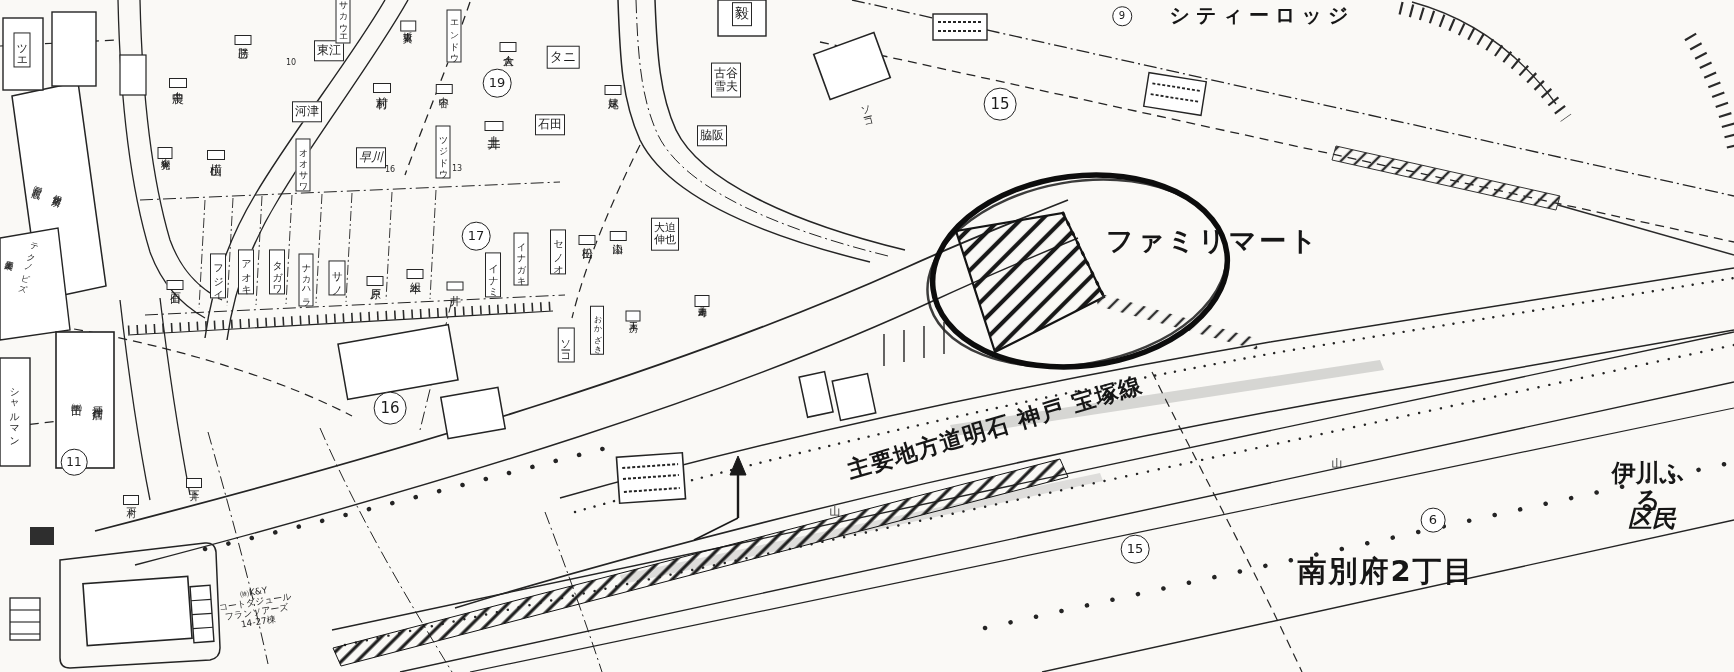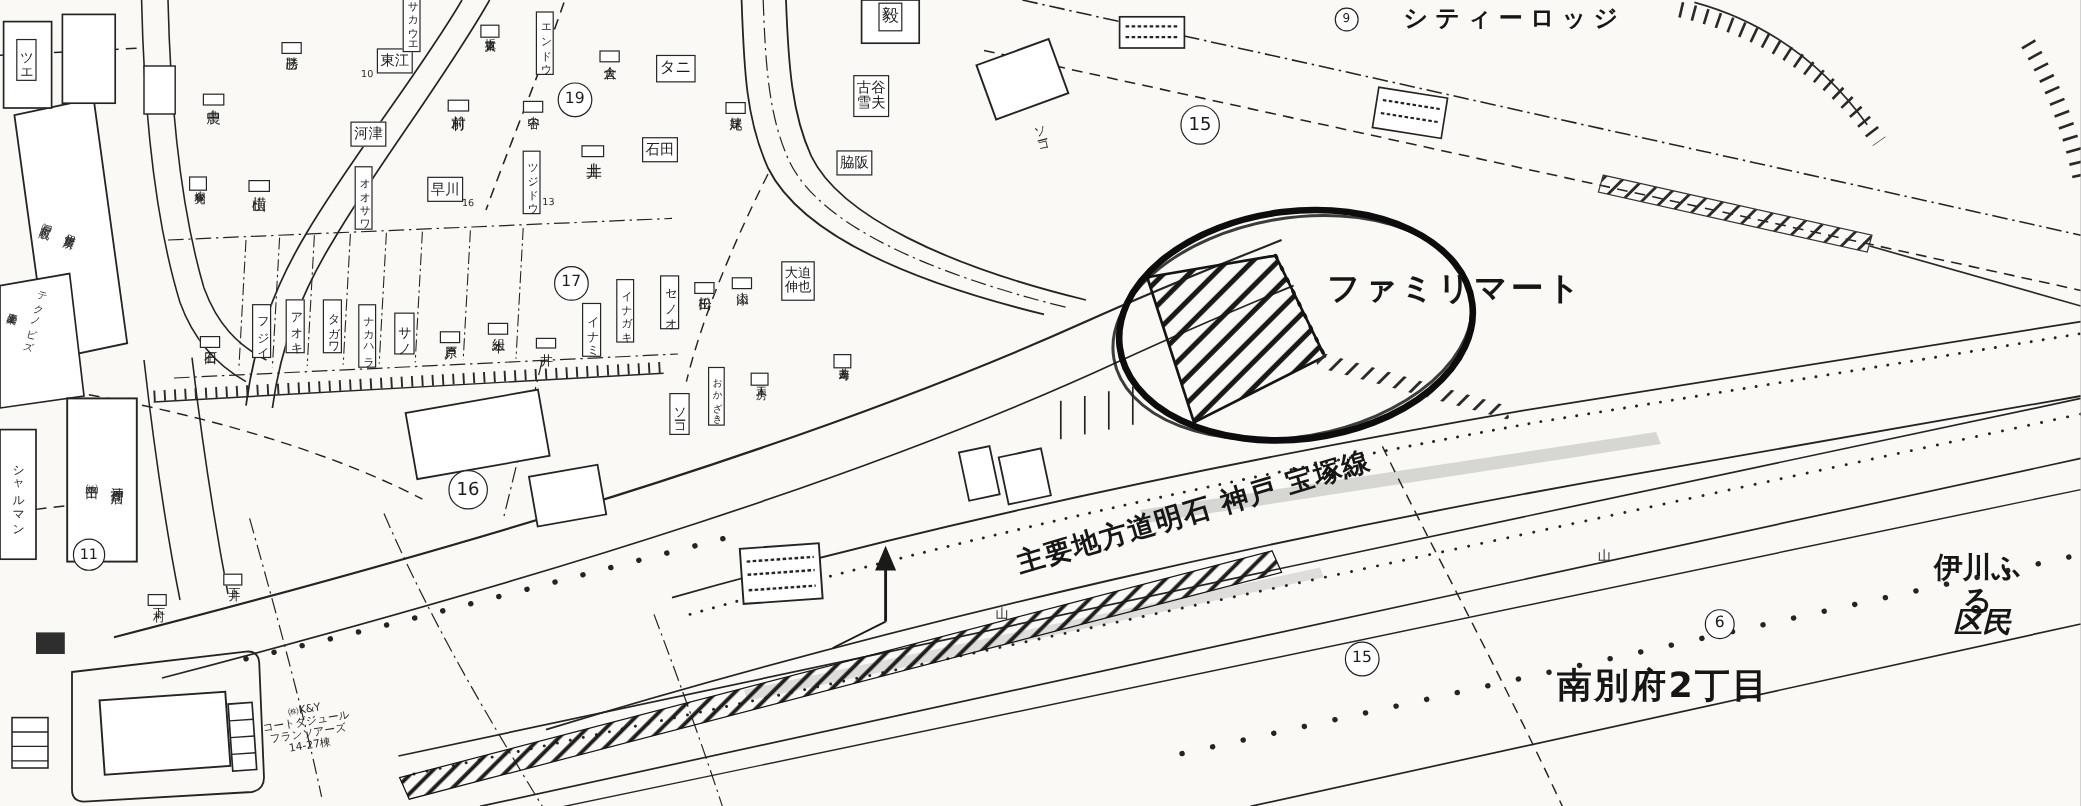--- a/index.html
+++ b/index.html
@@ -187,35 +187,35 @@
     </g>
   </svg>
 
   <div id="labels">
       <div class="lbl ar" style="left: 1213px; top: 241px; font-size: 27px; letter-spacing: 3px; --r: 0deg;">ファミリマート</div>
       <div class="lbl ar" style="left: 995px; top: 428px; font-size: 23px; letter-spacing: 1px; --r: -16.5deg;">主要地方道明石 神戸 宝塚線</div>
       <div class="lbl ar" style="left: 1386px; top: 571px; font-size: 29px; letter-spacing: 2px; --r: 0deg;">南別府2丁目</div>
       <div class="lbl ar" style="left: 1262px; top: 15px; font-size: 20px; letter-spacing: 6px; --r: 0deg;">シティーロッジ</div>
       <div class="lbl ar" style="left: 1648px; top: 487px; font-size: 24px; --r: 0deg;">伊川ふる</div>
       <div class="lbl ar" style="left: 1652px; top: 519px; font-size: 24px; font-style: italic; --r: 0deg;">区民</div>
-      <div class="lbl ci" style="left: 479px; top: 83px; font-size: 13px; --r: 0deg; width: 26.65px; height: 26.65px;">19</div>
+      <div class="lbl ci" style="left: 497px; top: 83px; font-size: 13px; --r: 0deg; width: 26.65px; height: 26.65px;">19</div>
       <div class="lbl ci" style="left: 476px; top: 236px; font-size: 13px; --r: 0deg; width: 26.65px; height: 26.65px;">17</div>
       <div class="lbl ci" style="left: 390px; top: 408px; font-size: 15px; --r: 0deg; width: 30.75px; height: 30.75px;">16</div>
       <div class="lbl ci" style="left: 1000px; top: 104px; font-size: 15px; --r: 0deg; width: 30.75px; height: 30.75px;">15</div>
       <div class="lbl ci" style="left: 1135px; top: 549px; font-size: 13px; --r: 0deg; width: 26.65px; height: 26.65px;">15</div>
       <div class="lbl ci" style="left: 45px; top: 462px; font-size: 12px; --r: 0deg; width: 24.6px; height: 24.6px; margin-left: 29px;">11</div>
       <div class="lbl ci" style="left: 1433px; top: 520px; font-size: 13px; --r: 0deg; width: 22.75px; height: 22.75px;">6</div>
       <div class="lbl ci" style="left: 1122px; top: 16px; font-size: 10px; --r: 0deg; width: 17.5px; height: 17.5px;">9</div>
       <div class="lbl v bx" style="left: 178px; top: 83px; font-size: 12px; --r: 0deg;">中農</div>
       <div class="lbl v bx" style="left: 243px; top: 40px; font-size: 11px; --r: 0deg;">勝己</div>
       <div class="lbl v bx" style="left: 216px; top: 155px; font-size: 12px; --r: 0deg;">横山</div>
       <div class="lbl v bx" style="left: 165px; top: 153px; font-size: 9px; --r: 0deg;">小塚利克</div>
       <div class="lbl bx" style="left: 307px; top: 112px; font-size: 12px; --r: 0deg;">河津</div>
       <div class="lbl v bx" style="left: 303px; top: 165px; font-size: 9px; --r: 0deg;">オオサワ</div>
-      <div class="lbl bx" style="left: 371px; top: 158px; font-size: 12px; --r: 0deg;">早川</div>
+      <div class="lbl bx" style="left: 371px; top: 158px; font-size: 12px; font-style: italic; --r: 0deg;">早川</div>
       <div class="lbl v bx" style="left: 382px; top: 88px; font-size: 12px; --r: 0deg;">前村</div>
       <div class="lbl bx" style="left: 329px; top: 51px; font-size: 12px; --r: 0deg;">東江</div>
       <div class="lbl v bx" style="left: 343px; top: 17px; font-size: 9px; --r: 0deg;">サカウエ</div>
       <div class="lbl v bx" style="left: 408px; top: 26px; font-size: 9.5px; --r: 0deg;">坂東貢</div>
       <div class="lbl v bx" style="left: 454px; top: 36px; font-size: 9px; --r: 0deg;">エンドウ</div>
       <div class="lbl v bx" style="left: 444px; top: 89px; font-size: 10.5px; --r: 0deg;">中谷</div>
       <div class="lbl v bx" style="left: 508px; top: 47px; font-size: 11px; --r: 0deg;">大倉</div>
       <div class="lbl bx" style="left: 563px; top: 57px; font-size: 13px; text-align: center; --r: 0deg;">タニ</div>
       <div class="lbl v bx" style="left: 613px; top: 90px; font-size: 11px; --r: 0deg;">妹尾</div>
       <div class="lbl v bx" style="left: 494px; top: 126px; font-size: 13px; --r: 0deg;">土井</div>
@@ -256,16 +256,16 @@
       <div class="lbl v pl" style="left: 30px; top: 263px; font-size: 8.5px; --r: 15deg;">テクノビズ</div>
       <div class="lbl pl" style="left: 256px; top: 607px; font-size: 9px; --r: -9deg;">㈱K&amp;Y
 コートダジュール
 フランソアーズ
 14-27棟</div>
       <div class="lbl v bx" style="left: 22px; top: 50px; font-size: 11px; --r: 0deg;">ツエ</div>
       <div class="lbl bx" style="left: 742px; top: 14px; font-size: 14px; --r: 0deg;">毅</div>
       <div class="lbl pl" style="left: 835px; top: 512px; font-size: 11px; --r: 0deg;">山</div>
       <div class="lbl pl" style="left: 1337px; top: 464px; font-size: 11px; --r: 0deg;">山</div>
       <div class="lbl pl" style="left: 457px; top: 169px; font-size: 8px; --r: 0deg;">13</div>
-      <div class="lbl pl" style="left: 306px; top: 63px; font-size: 8px; text-align: center; --r: 0deg;">10</div>
+      <div class="lbl pl" style="left: 291px; top: 63px; font-size: 8px; text-align: center; --r: 0deg;">10</div>
       <div class="lbl pl" style="left: 390px; top: 170px; font-size: 8px; --r: 0deg;">16</div>
     </div>
 </div>
 
 </body></html>

